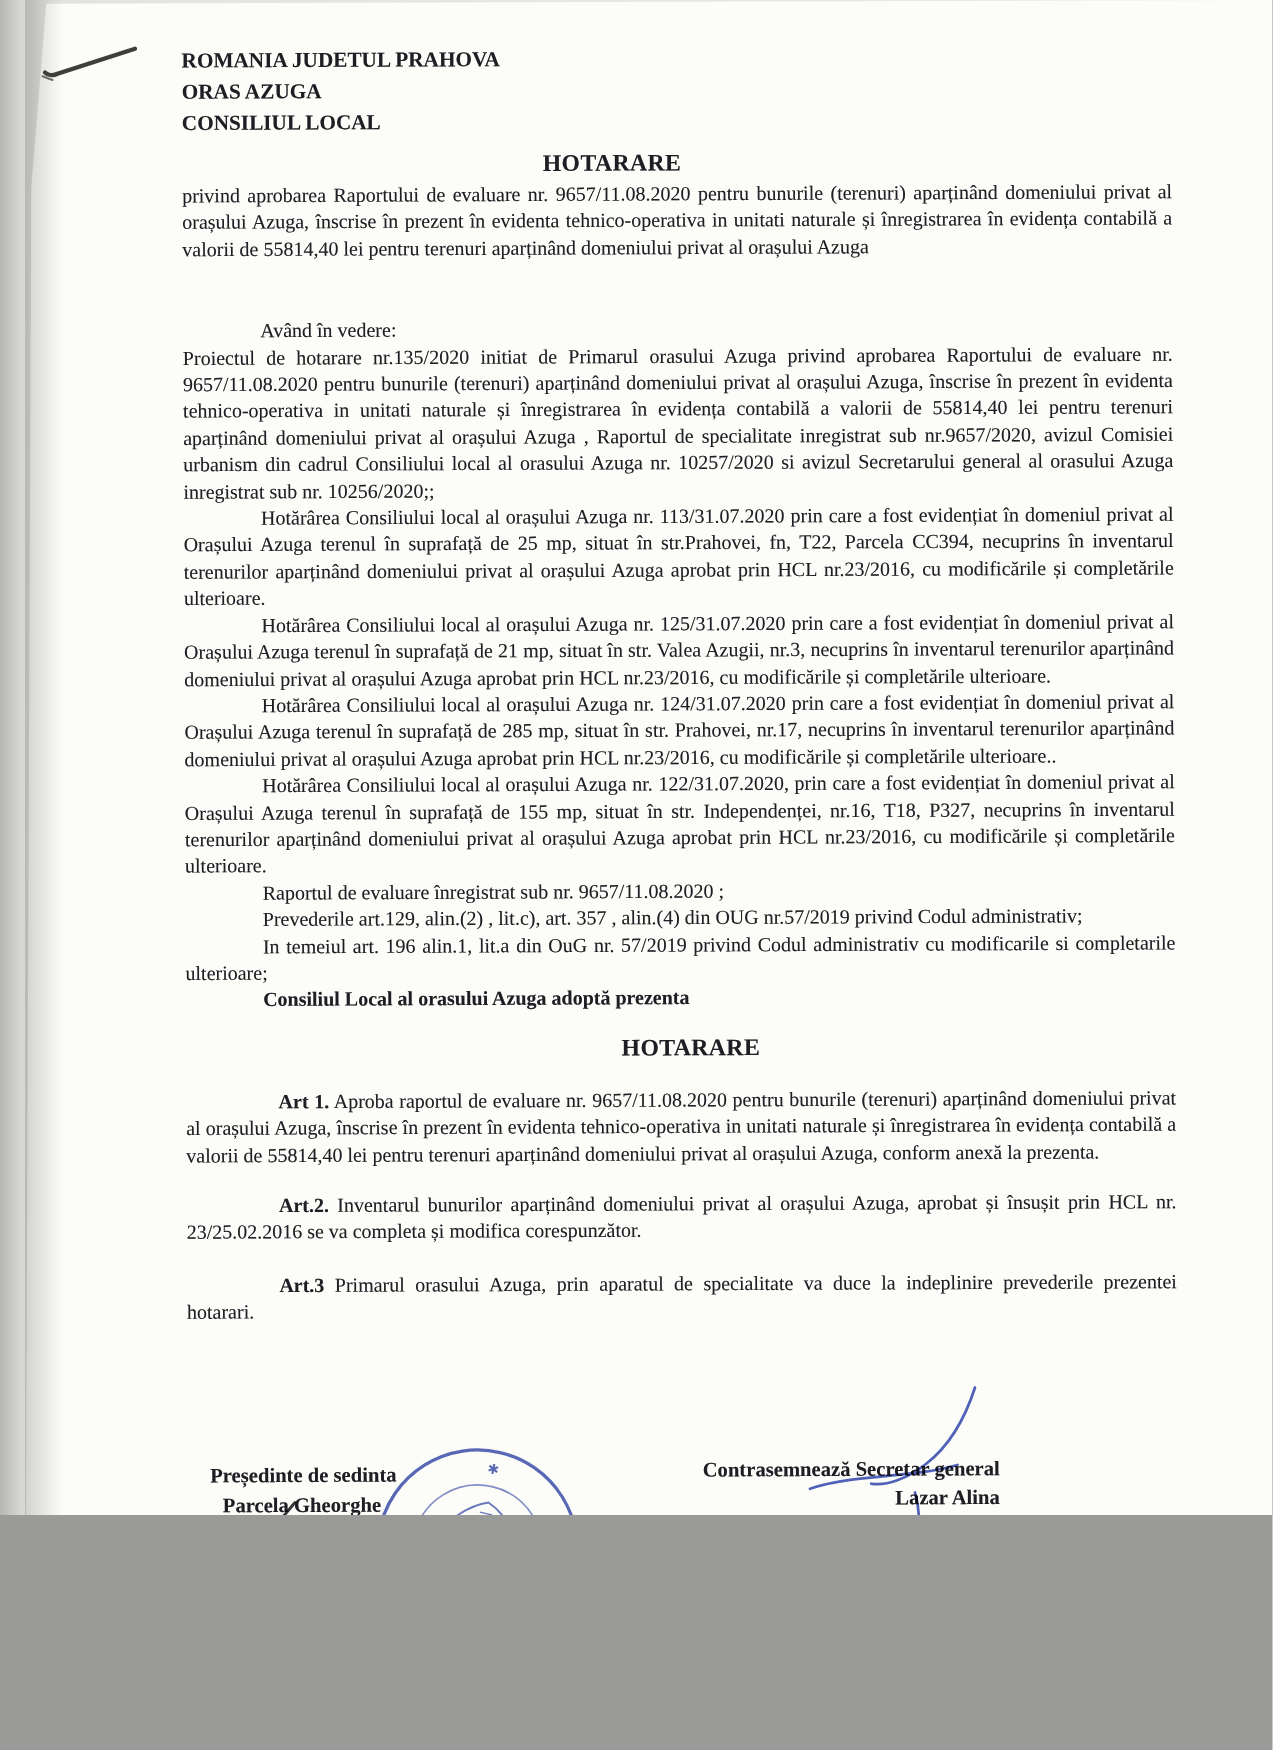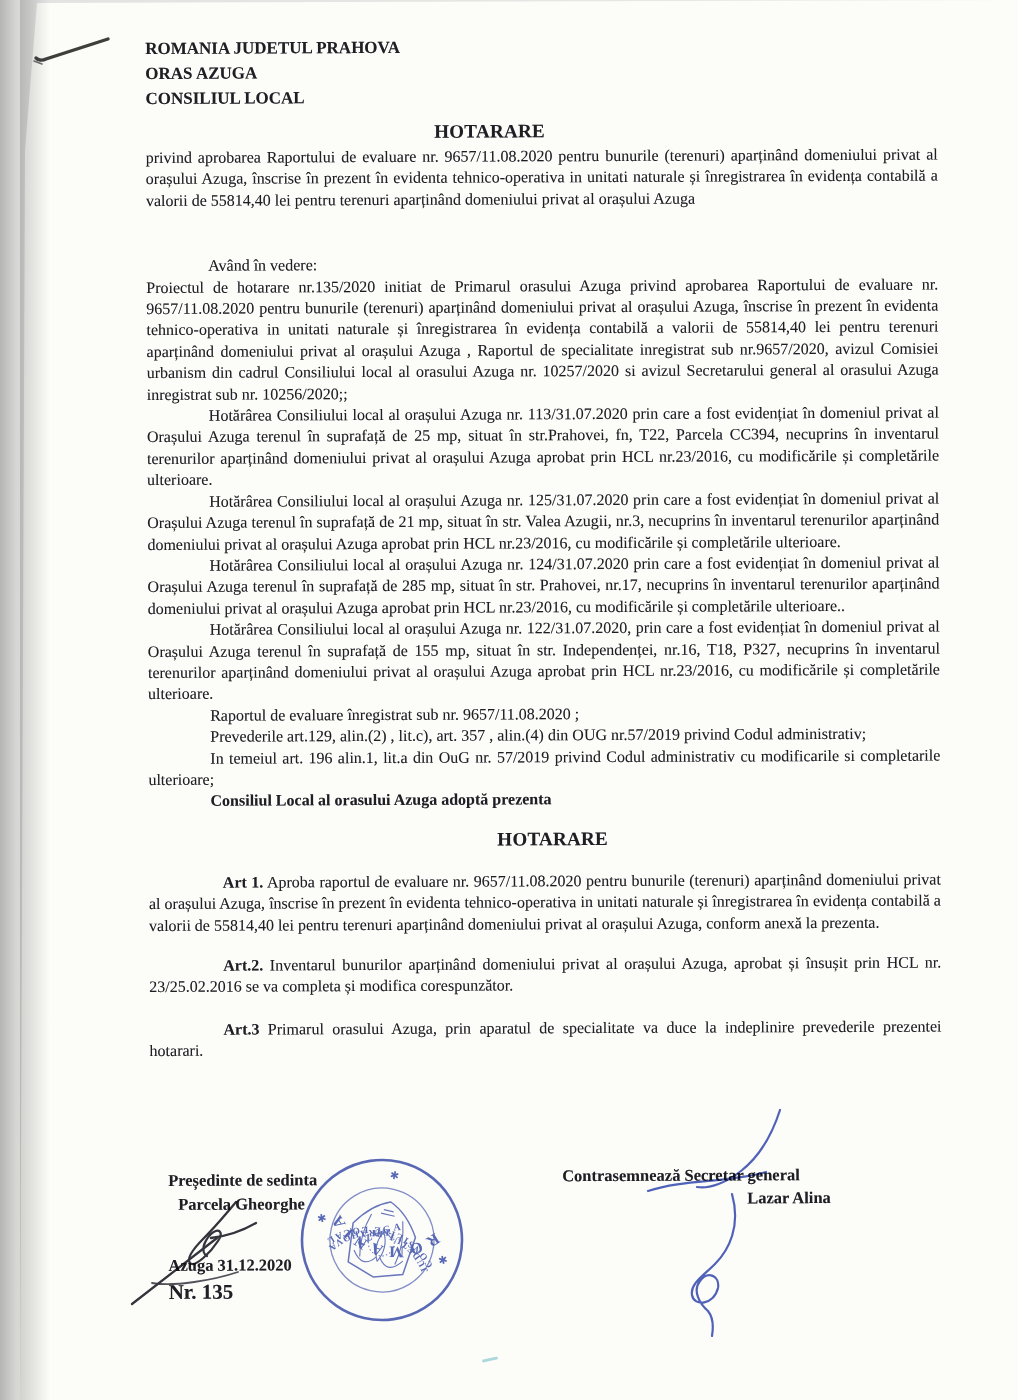--- a/index.html
+++ b/index.html
@@ -1,17 +1,17 @@
 <!DOCTYPE html>
 <html><head>
 <meta charset="utf-8">
 <style>
   html,body{margin:0;padding:0;background:#9a9a98;}
   .screen{
-    position:relative;width:1018px;height:1400px;overflow:hidden;
+    position:relative;width:1018px;height:1212px;overflow:hidden;
     background:linear-gradient(90deg,#b5b5b3 0px,#d6d6d4 16px,#e3e3e1 42px,#e9e9e7 100%);
     font-family:"Liberation Serif","DejaVu Serif",serif;
   }
   .paper{
     position:absolute;inset:0;background:#fcfcf9;
     clip-path:polygon(37px 3px,1018px 0px,1018px 1400px,20px 1400px,25px 150px);
   }
   .edge-shade{
     position:absolute;top:0;bottom:0;left:20px;width:30px;pointer-events:none;
     background:linear-gradient(90deg,rgba(110,110,108,.30),rgba(110,110,108,0));
@@ -35,21 +35,21 @@
   .article{margin:0;}
   .article--1{margin-top:20px;}
   .article--2{margin-top:19px;}
   .article--3{margin-top:21px;}
   .article-label{font-weight:bold;margin-left:12px;}
   .abs{position:absolute;text-align:left;white-space:nowrap;}
   .bold{font-weight:bold;}
   .sig-president-role{left:18px;top:1170px;font-size:16.5px;}
   .sig-president-name{left:28px;top:1194px;font-size:16.5px;}
   .sig-counter-label{left:412px;top:1167px;font-size:16.5px;}
-  .sig-counter-name{left:566px;top:1190px;font-size:16.5px;margin-left:31px;}
+  .sig-counter-name{left:566px;top:1190px;font-size:16.5px;}
   .footer-date{left:18px;top:1255px;font-size:16.5px;}
   .footer-number{left:18px;top:1282px;font-size:21px;}
   .stamp{position:absolute;left:295px;top:1153px;mix-blend-mode:multiply;opacity:.85;}
   .sig-ink{position:absolute;mix-blend-mode:multiply;}
   .sig-ink--president{left:116px;top:1186px;}
   .sig-ink--secretary{left:620px;top:1098px;}
   .pen-mark{position:absolute;left:482px;top:1358px;width:16px;height:3px;
     background:rgba(20,150,160,.35);transform:rotate(-12deg);border-radius:2px;}
 </style>
 </head>

